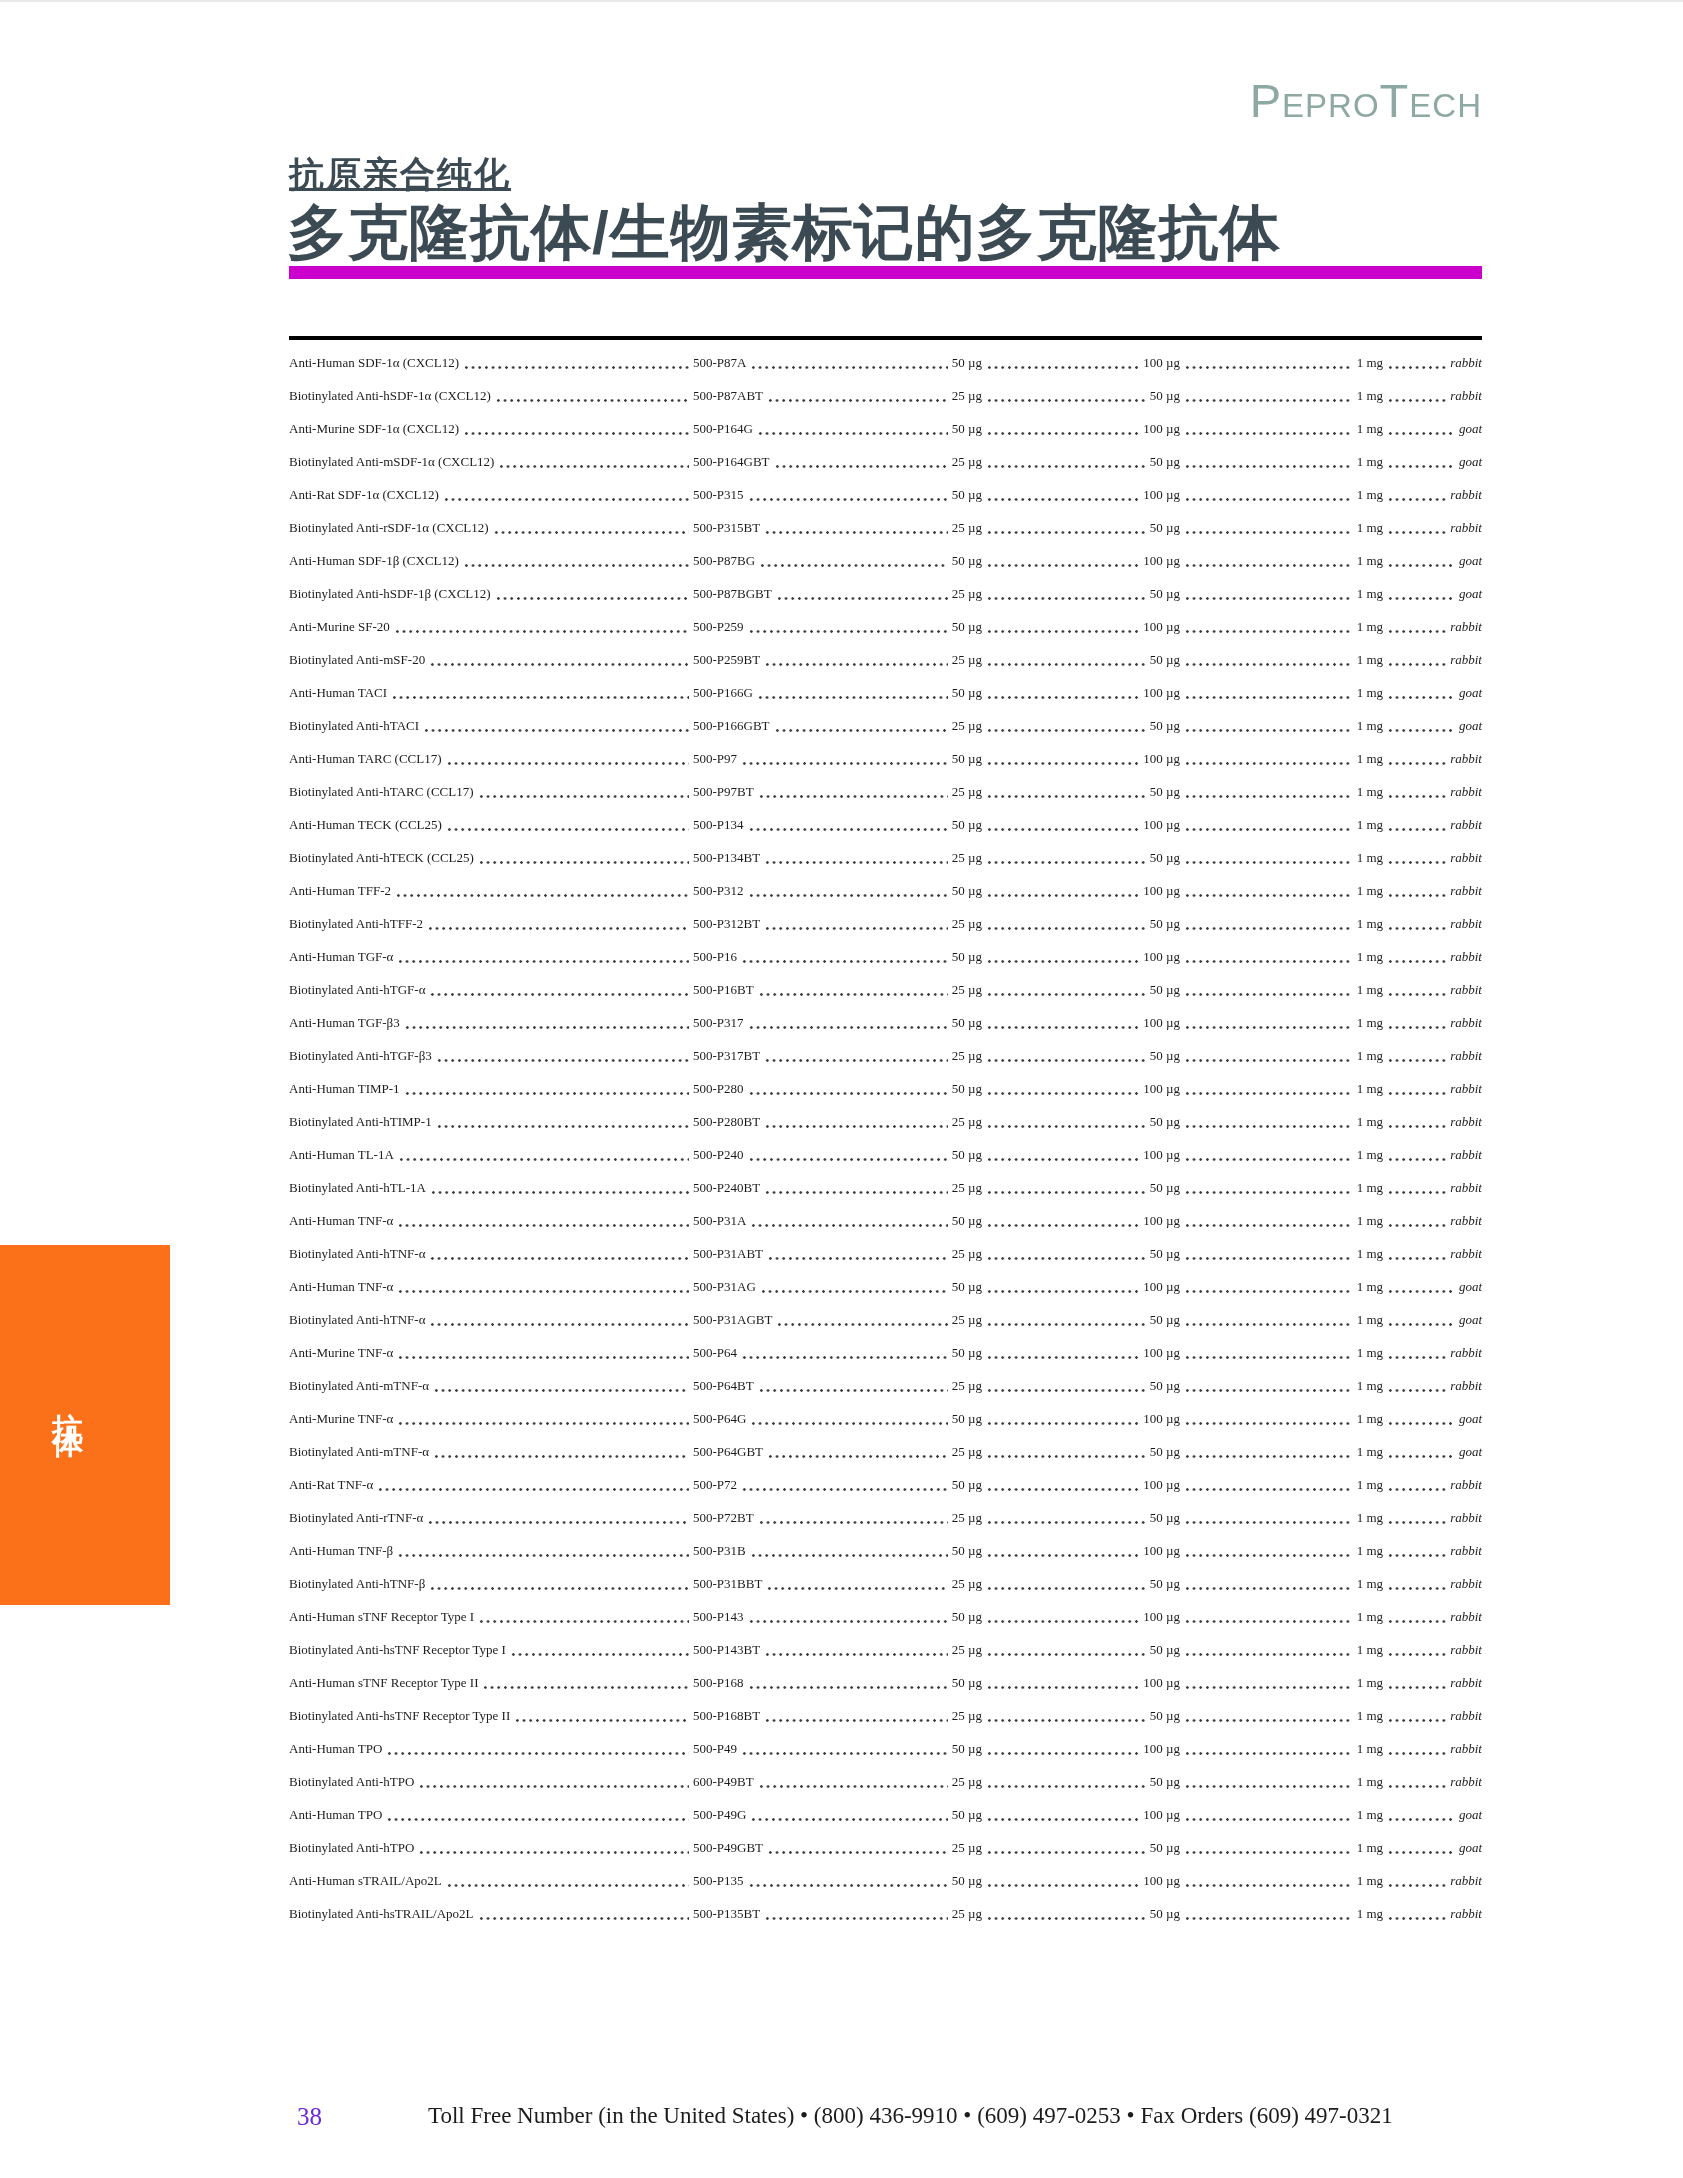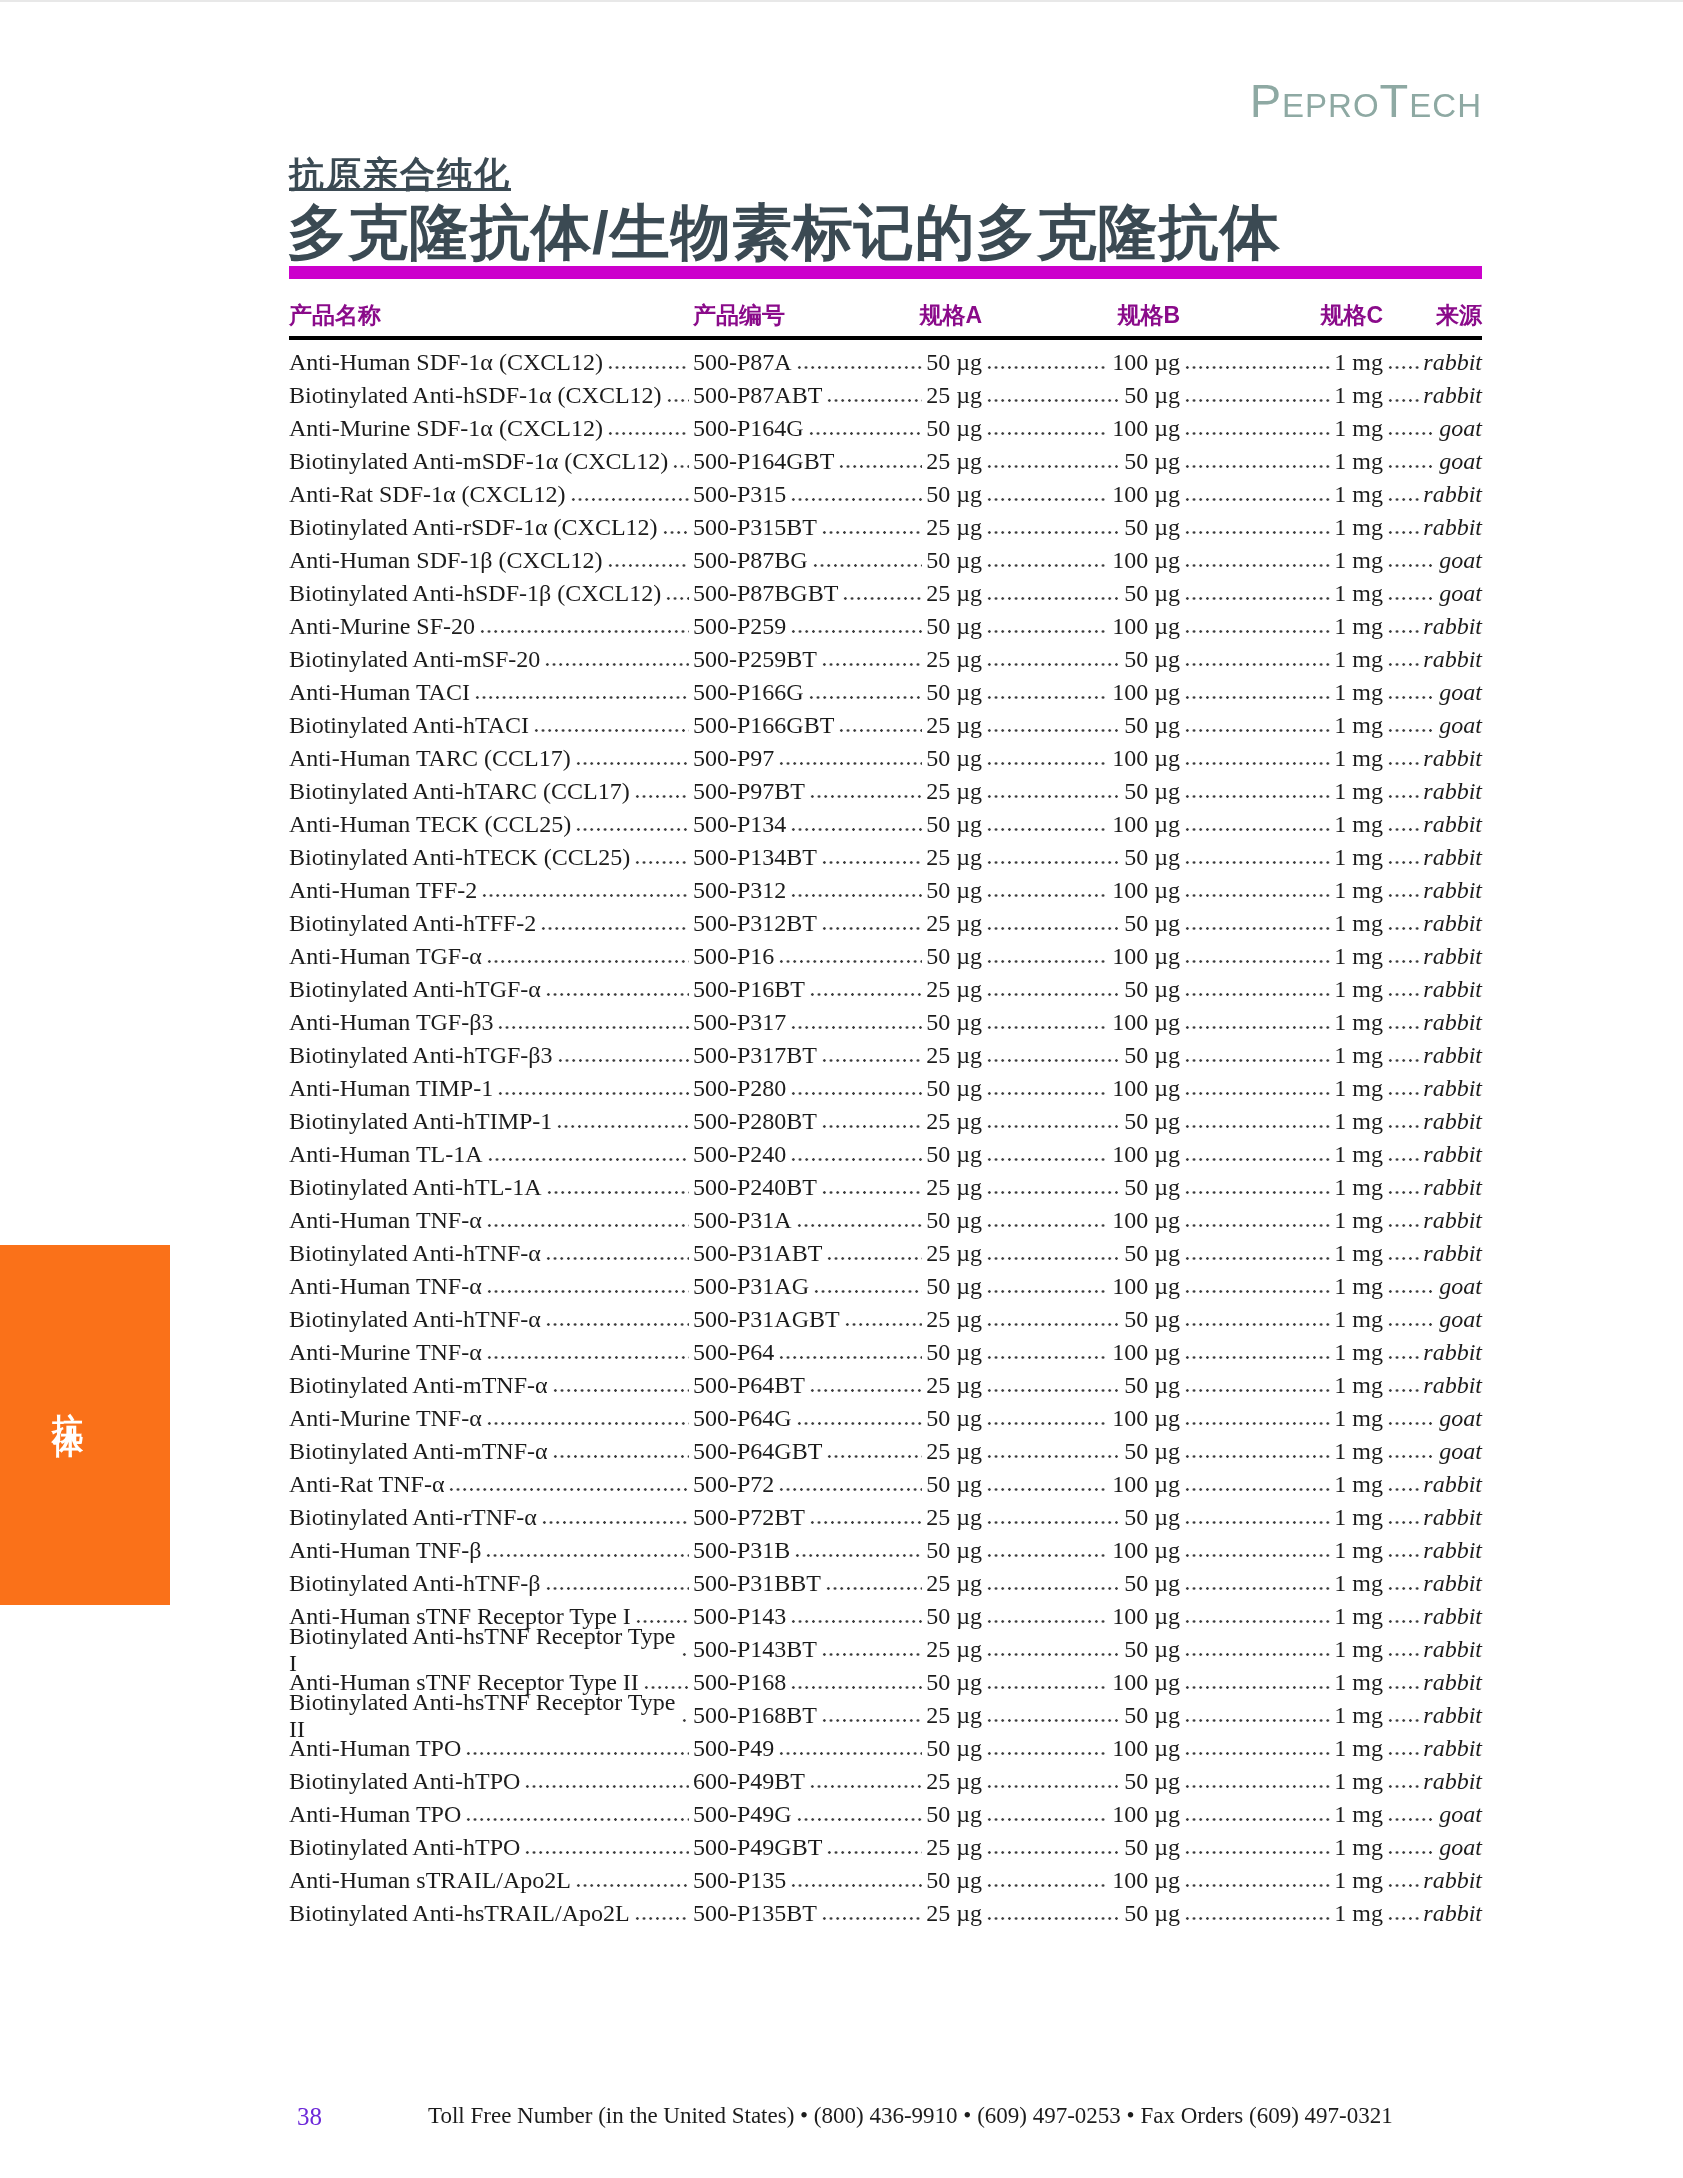--- a/index.html
+++ b/index.html
@@ -38,21 +38,21 @@
   .hc1 { width:404px; }
   .hc2 { width:289px; justify-content:space-between; }
   .hc3 { width:198px; justify-content:flex-end; }
   .hc4 { width:203px; justify-content:flex-end; }
   .hc5 { width:99px; justify-content:flex-end; }
   .header-rule {
     position:absolute; left:289px; top:334px; width:1193px; height:4px; background:#000;
   }
   
   .tbody { position:absolute; left:289px; top:344px; width:1193px; }
-  .row { display:flex; align-items:center; height:33px; color:#1c1c1c; font-size:24px; }
+  .row { display:flex; align-items:center; height:33px; color:#1c1c1c; font-size:13px; }
   .cell { display:flex; align-items:center; height:100%; }
   .c1 { width:404px; }
   .c2 { width:289px; }
   .c3 { width:198px; }
   .c4 { width:203px; }
   .c5 { width:99px; }
   .leader {
     flex:1 1 auto; min-width:8px; height:3px; margin:10px 4px 0 4px;
     background-image:radial-gradient(circle closest-side, #3c3c3c 1.1px, transparent 1.5px);
     background-size:6.7px 3px; background-repeat:repeat-x; background-position:left center;
@@ -77,30 +77,20 @@
 <div class="page">
 
   <div class="logo">
     <span class="lg">P</span><span class="sm">EPRO</span><span class="lg">T</span><span class="sm">ECH</span>
   </div>
 
   <div class="subtitle">抗原亲合纯化</div>
   <div class="title">多克隆抗体/生物素标记的多克隆抗体</div>
   <div class="magenta-bar"></div>
 
-  <div class="thead">
-    <div class="hc hc1">产品名称</div>
-    <div class="hc hc2">
-      <span>产品编号</span>
-      <span>规格A</span>
-    </div>
-    <div class="hc hc3">规格B</div>
-    <div class="hc hc4">规格C</div>
-    <div class="hc hc5">来源</div>
-  </div>
   <div class="header-rule"></div>
 
   <div class="tbody">
     <div class="row">
       <div class="cell c1">
         <span>Anti-Human SDF-1α (CXCL12)</span>
         <span class="leader"></span>
       </div>
       <div class="cell c2">
         <span>500-P87A</span>

